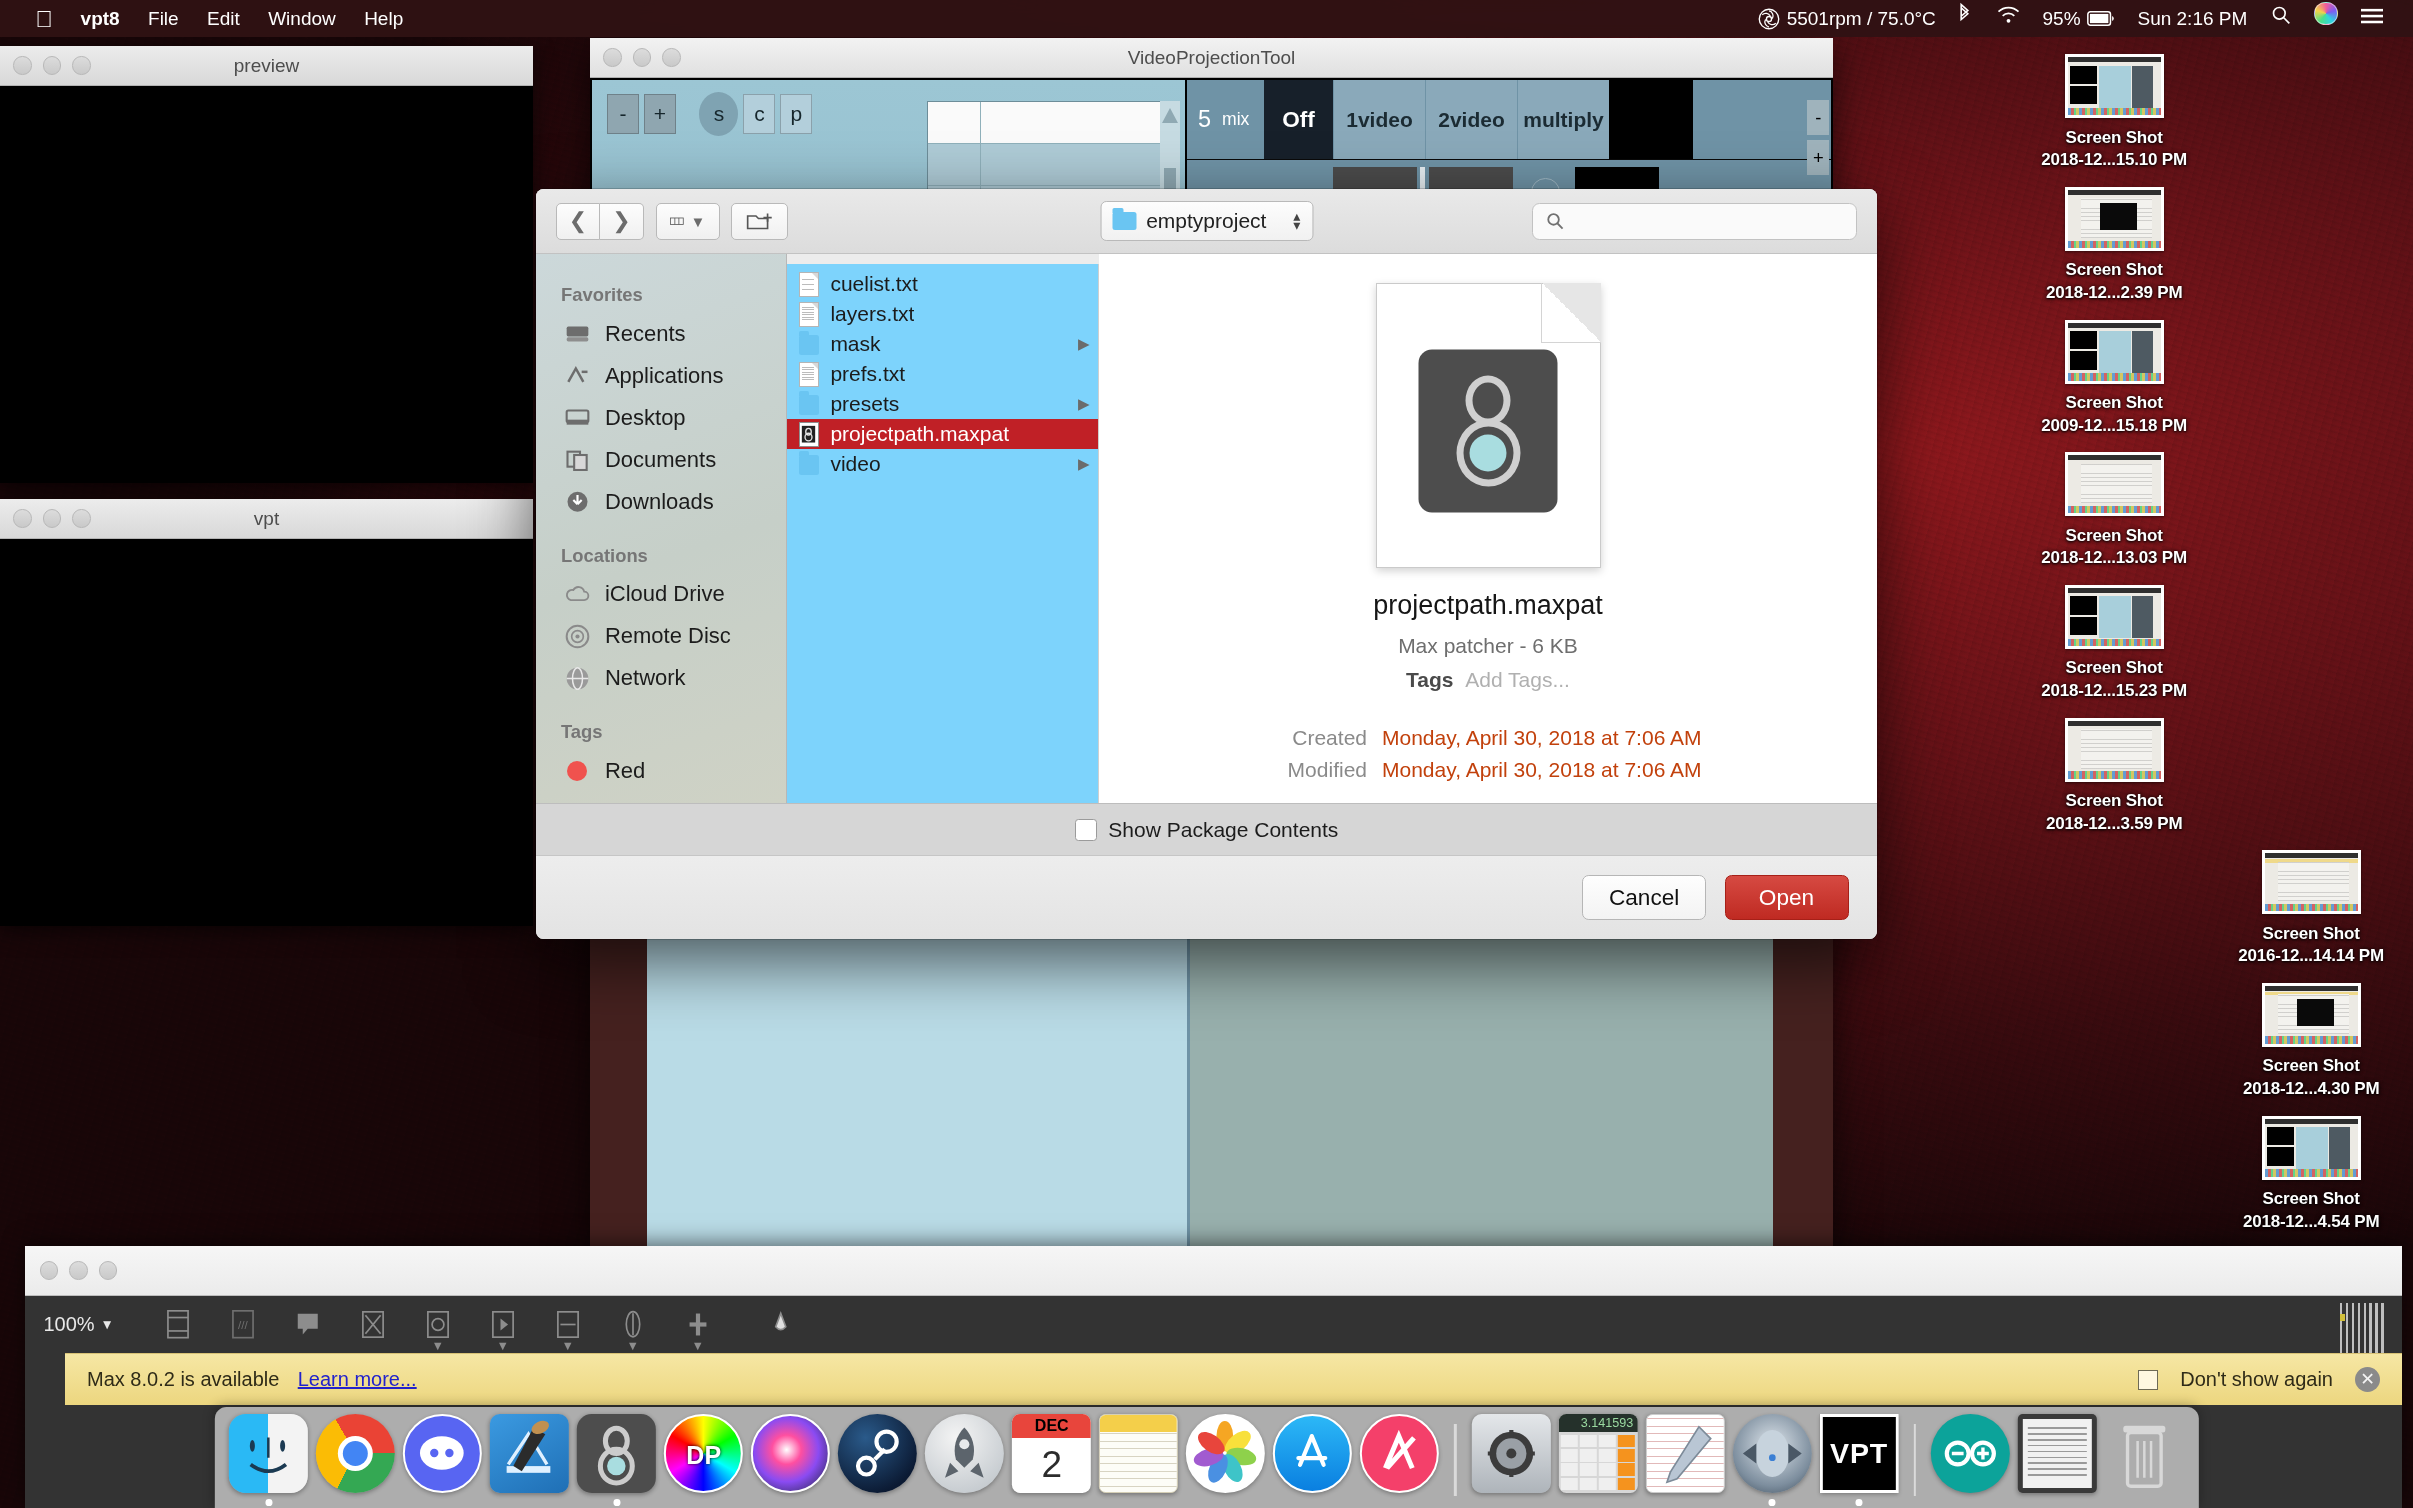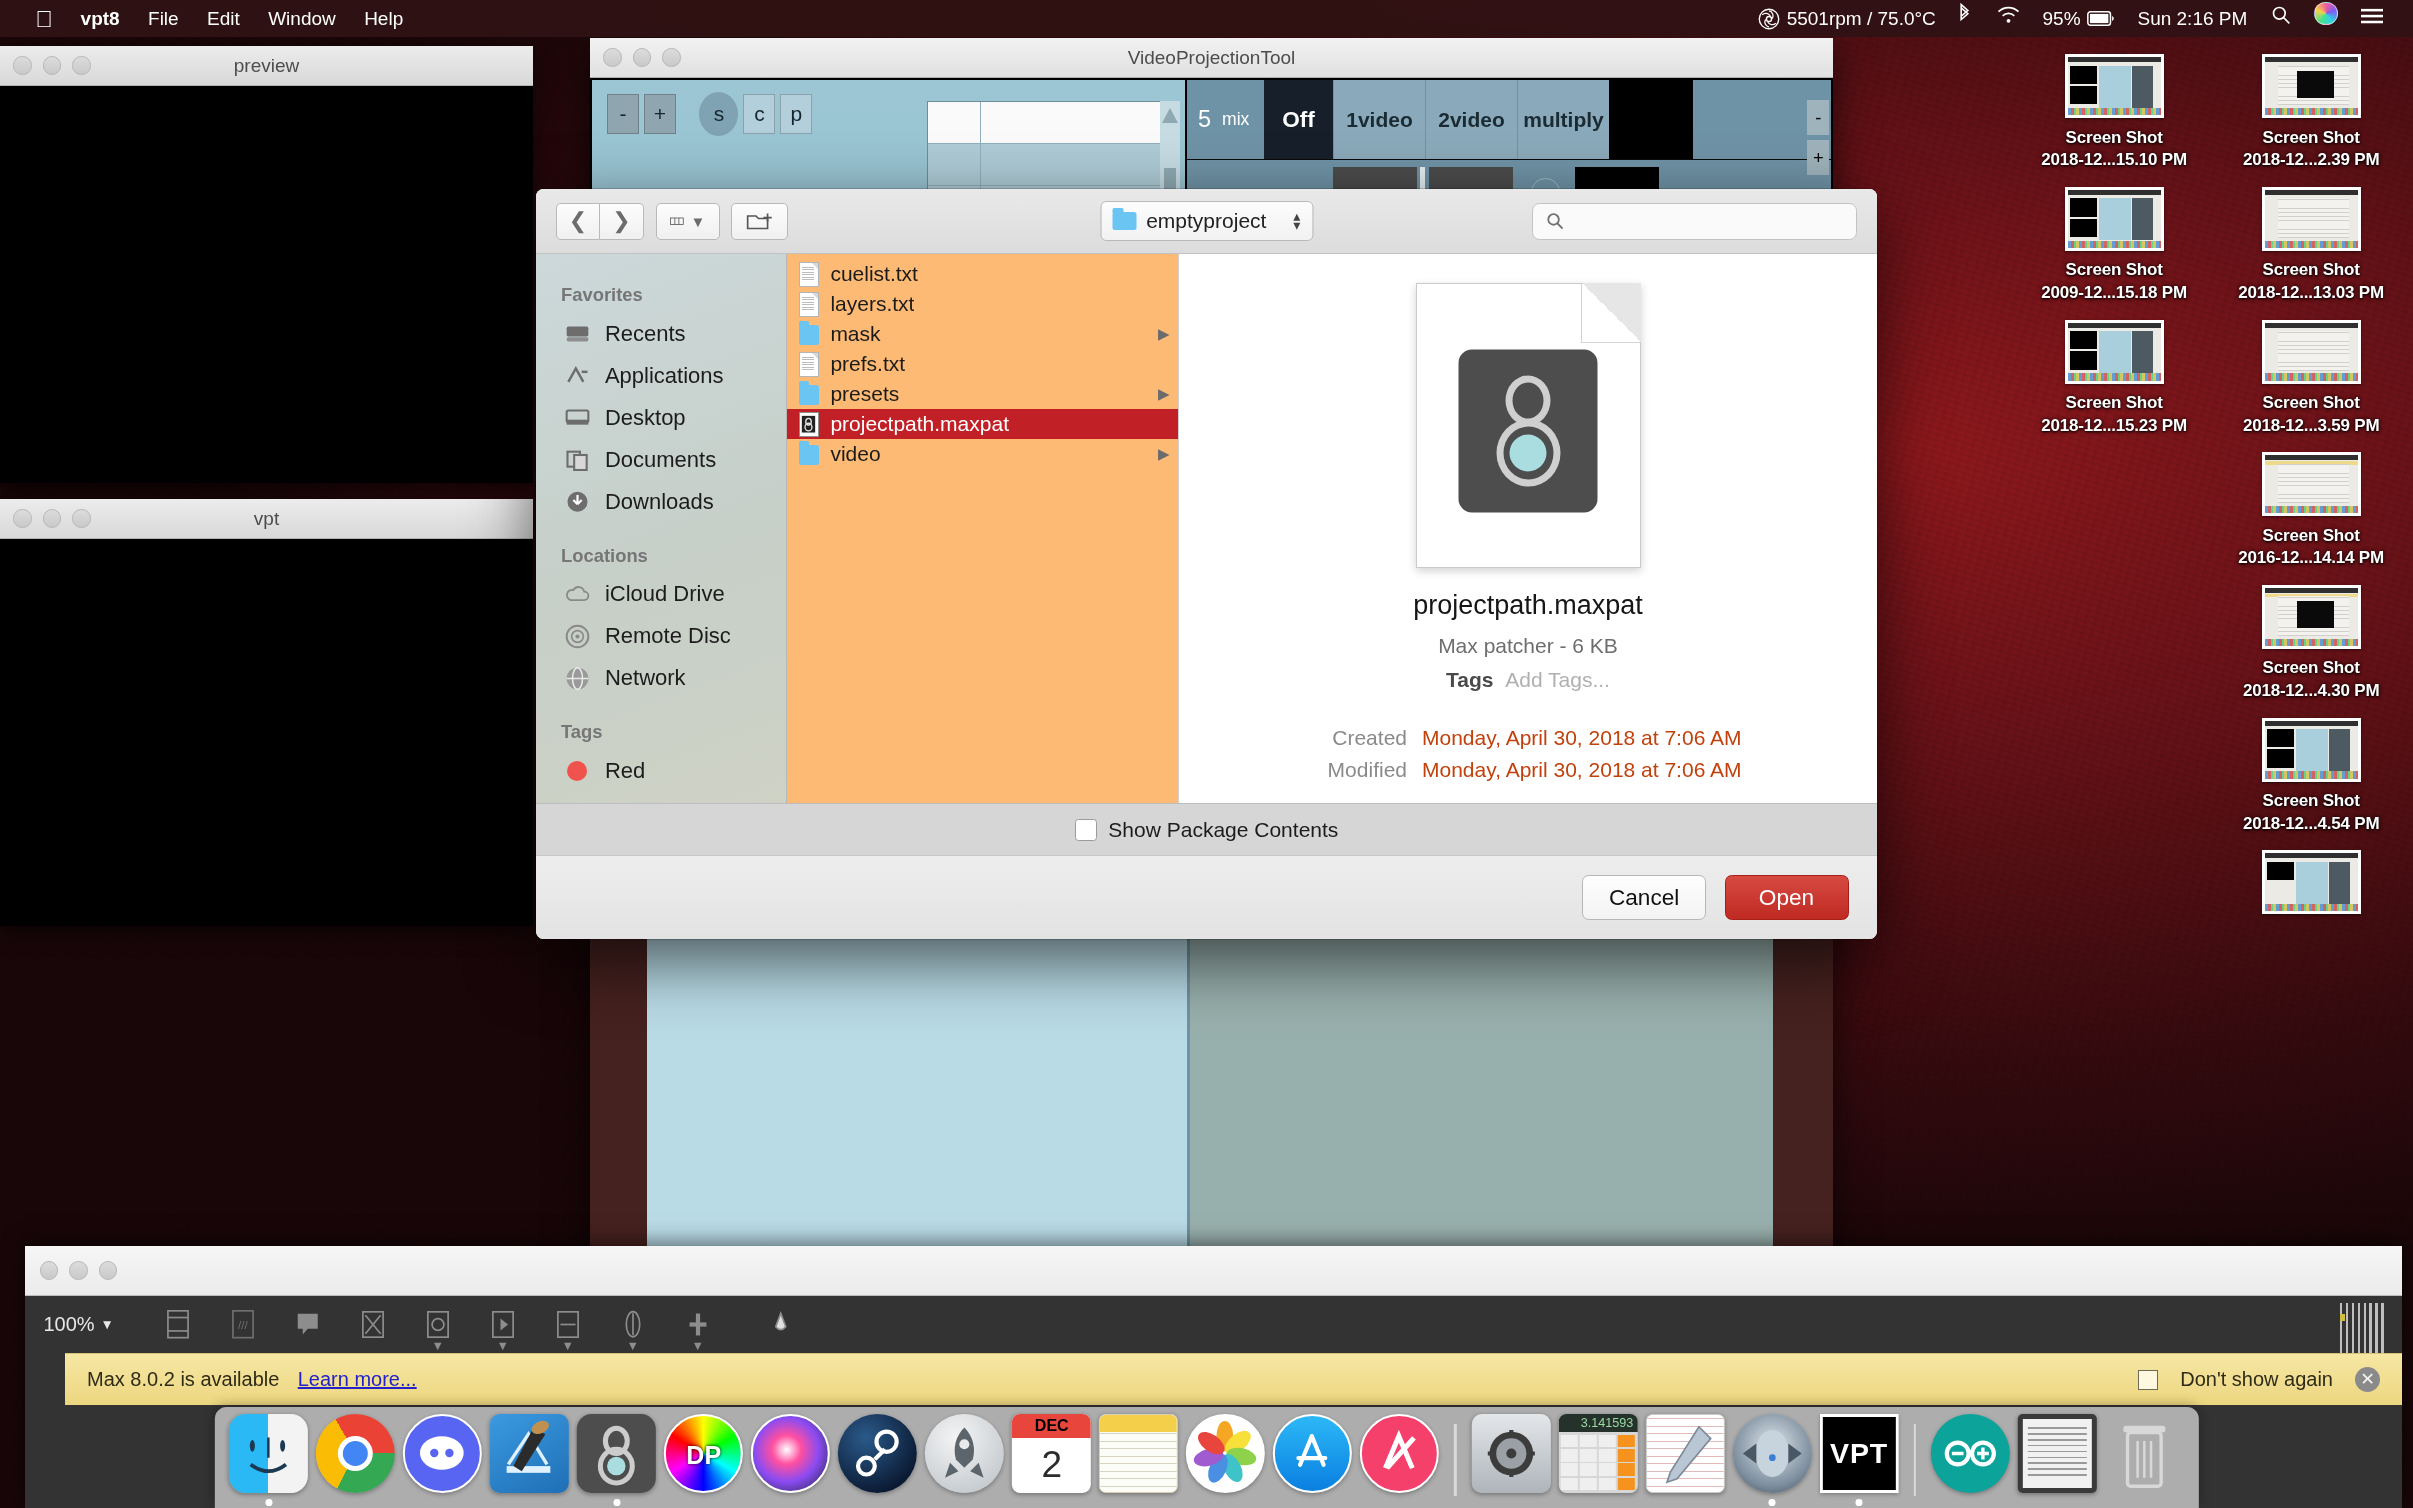--- a/index.html
+++ b/index.html
@@ -41,21 +41,21 @@
   .mb-left { display: flex; align-items: center; gap: 0; padding-left: 22px; }
   .mb-item { padding: 0 14.2px; line-height: 37px; white-space: nowrap; }
   .mb-item.app { font-weight: bold; }
   .apple-logo { font-size: 23.5px; padding: 0 13.4px; line-height: 34px; }
   .mb-right { margin-left: auto; display: flex; align-items: center; padding-right: 18.4px; gap: 0; }
   .mb-right .mb-item { padding: 0 11.7px; }
   .mb-stat { display:flex; align-items:center; gap:6.7px; padding: 0 10px; }
 
   
   #desktop-icons { position: absolute; top: 46px; right: 3.4px; width: 394px; z-index: 10; }
-  .di-grid { display: flex; flex-wrap: wrap; }
+  .di-grid { display: flex; flex-wrap: wrap; flex-direction: column; }
   .di {
     width: 197px; text-align: center; margin-bottom: 6.7px;
     padding-top: 8.4px;
   }
   .di-thumb {
     width: 99px; height: 64px; margin: 0 auto 8.4px auto;
     background: #fff; border: 3.4px solid #fff;
     box-shadow: 0 0.8px 2.5px rgba(0,0,0,0.55);
     overflow: hidden; position: relative;
   }
@@ -243,21 +243,21 @@
   .dlg-sidebar {
     width:251px; background:linear-gradient(160deg,#ccd8da,#c6cfc8 55%,#cfd2c5);
     border-right:0.8px solid #b7b7b7; padding:18.4px 0 0 0; overflow:hidden;
   }
   .sb-head { font-size:18.4px; color:#767676; font-weight:bold; padding:11.7px 0 6.7px 25px; }
   .sb-item { height:42px; display:flex; align-items:center; gap:13.4px; padding-left:27px; font-size:22px; color:#1c1c1c; }
   .sb-ico { width:28.5px; height:25px; display:flex; align-items:center; justify-content:center; }
   .tagdot { width:20px; height:20px; border-radius:50%; }
 
   .dlg-col {
-    width:392px; background:#fdba74; border-right:0.8px solid #cfcfcf; padding-top:5px; overflow:hidden;
+    width:312px; background:#7dd3fc; border-right:0.8px solid #cfcfcf; padding-top:5px; overflow:hidden;margin-top:10px;
   }
   .fi { height:30px; display:flex; align-items:center; gap:11.7px; padding:0 8.4px 0 11.7px; font-size:21px; color:#1b1b1b; }
   .fi.sel { background:#c02026; color:#fff; }
   .fi .name { white-space:nowrap; overflow:hidden; }
   .fi .chev { margin-left:auto; font-size:15px; color:#6b6b6b; }
   .ficon { width:20px; height:25px; flex:0 0 20px; position:relative; }
   .ficon.doc { background:#fff; border:0.8px solid #b5b5b5; }
   .ficon.doc::after { content:""; position:absolute; right:0; top:0; border-left:6.7px solid transparent; border-top:6.7px solid #d8d8d8; }
   .ficon.doc .ln { position:absolute; left:2.5px; right:3.4px; top:4.2px; height:13.4px;
      background-image: repeating-linear-gradient(0deg,#bcbcbc 0 0.8px, transparent 0.8px 2.5px); }

